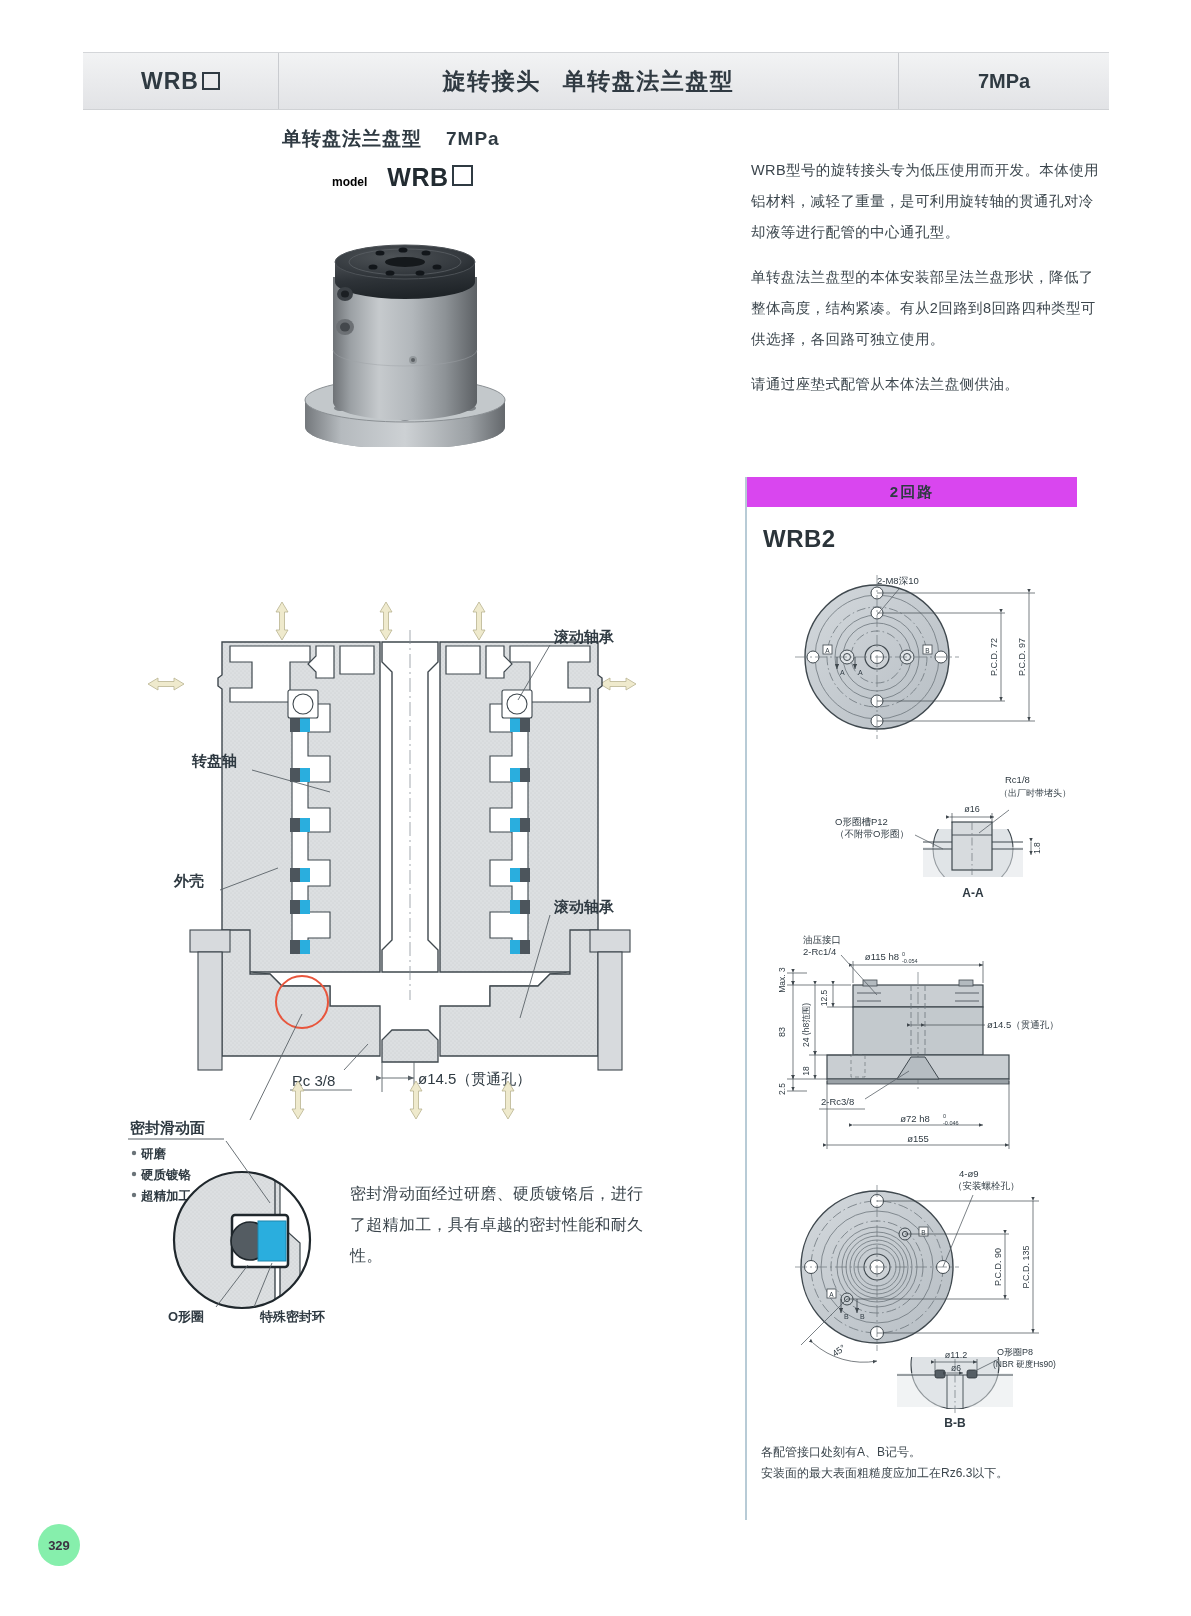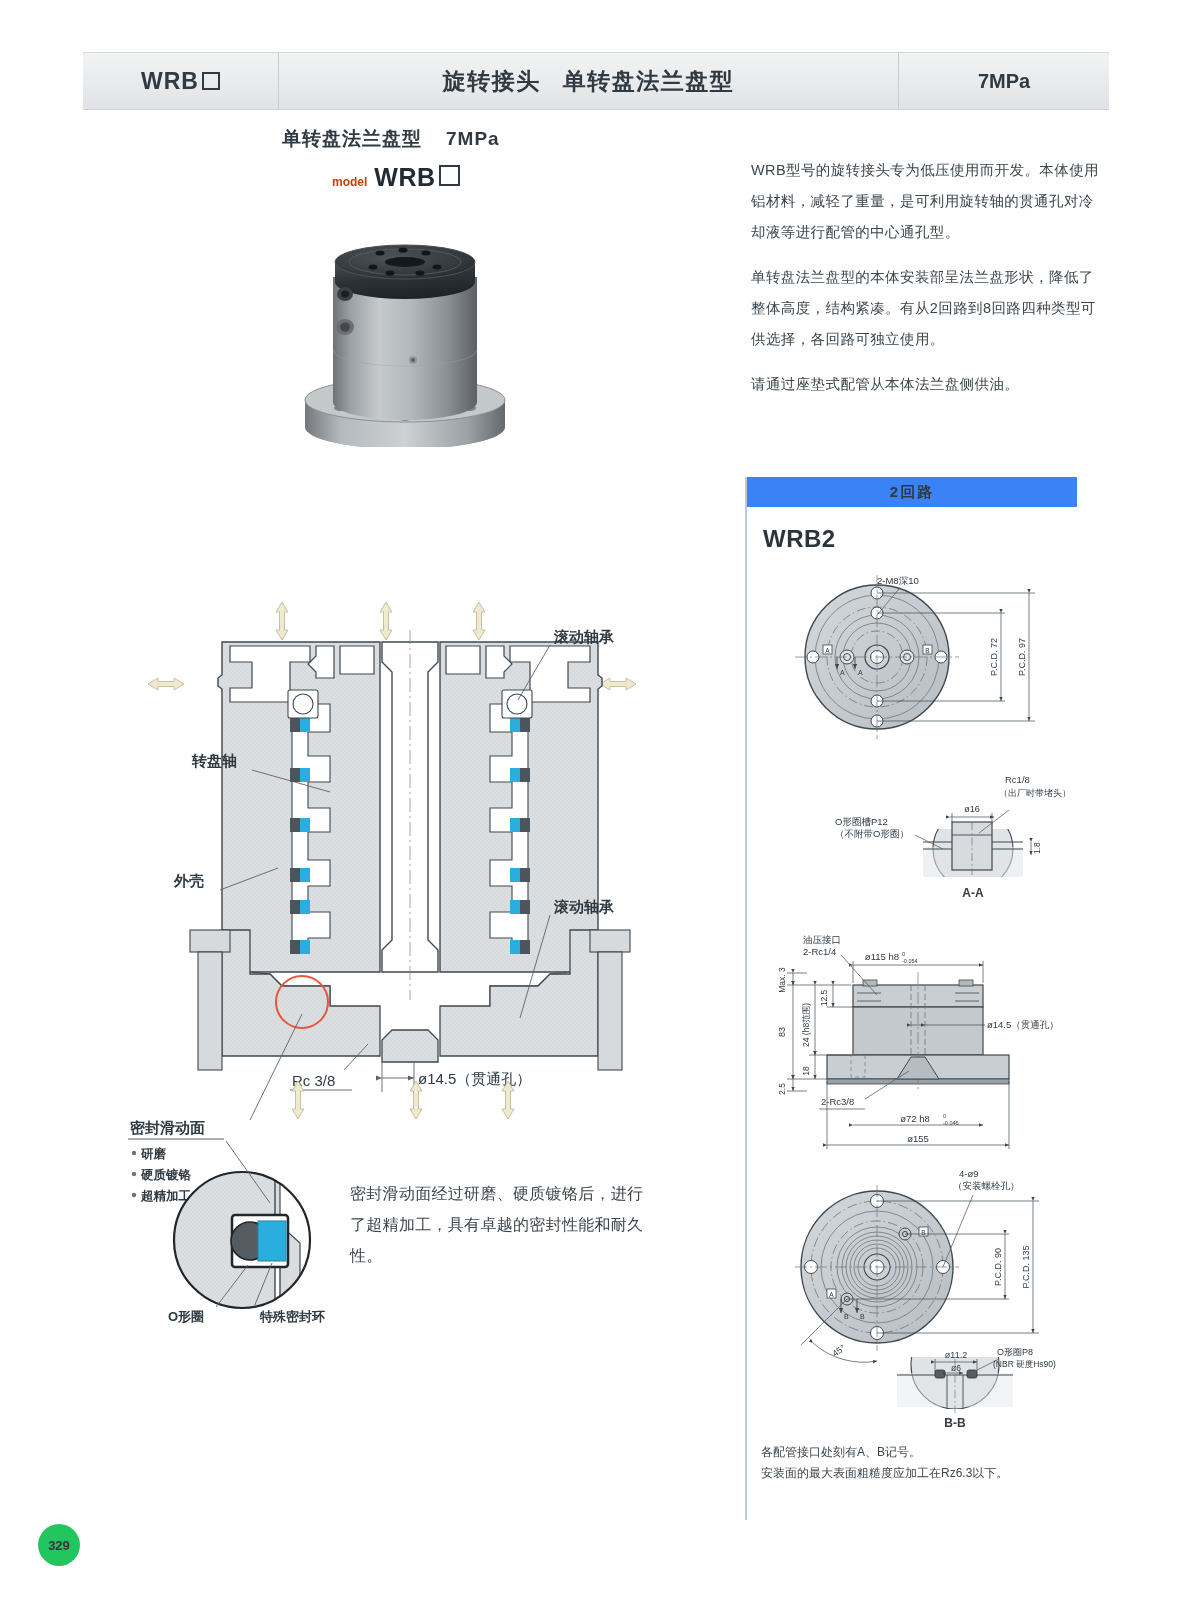--- a/index.html
+++ b/index.html
@@ -32,41 +32,41 @@
 
   
   .prod-title{
     position:absolute;left:282px;top:126px;font-size:19px;font-weight:bold;color:#2f3a42;
     letter-spacing:1px;
   }
   .prod-title .gap{display:inline-block;width:24px;}
   .model-line{
     position:absolute;left:332px;top:163px;display:flex;align-items:baseline;
   }
-  .model-line .ml{font-size:12px;font-weight:bold;color:#c2410c;margin-right:7px;}
+  .model-line .ml{font-size:12px;font-weight:bold;color:#000000;margin-right:20px;}
   .model-line .mb{font-size:25px;font-weight:bold;color:#222b31;letter-spacing:.5px;}
   .model-line .sqbox{width:17px;height:17px;vertical-align:1px;}
 
   
   .photo{position:absolute;left:285px;top:222px;width:240px;height:225px;}
 
   
   .desc{
     position:absolute;left:751px;top:155px;width:350px;
     font-size:14.5px;line-height:31px;color:#3c464d;letter-spacing:.4px;
   }
   .desc p{margin:0 0 14px 0;}
 
   
   .panel{
     position:absolute;left:745px;top:477px;width:330px;height:1043px;
     background:#ffffff;border-left:2px solid #b8cbd6;
   }
   .panel-head{
-    height:30px;background:#3b82f6;display:flex;align-items:center;justify-content:center;
+    height:30px;background:#d946ef;display:flex;align-items:center;justify-content:center;
     font-size:15px;font-weight:bold;color:#2e3a42;letter-spacing:2px;
   }
   .panel-model{
     position:absolute;left:16px;top:48px;font-size:24px;font-weight:bold;color:#2b343a;
     letter-spacing:.5px;
   }
   .dwg{position:absolute;left:0;top:0;width:330px;height:1043px;}
   .panel-note{
     position:absolute;left:14px;top:965px;width:310px;font-size:12px;line-height:21px;
     color:#3c464d;
@@ -76,21 +76,21 @@
   .xsec{position:absolute;left:130px;top:600px;width:560px;height:520px;}
   .seal{position:absolute;left:120px;top:1075px;width:560px;height:265px;}
   .sealtext{
     position:absolute;left:350px;top:1178px;width:300px;font-size:16px;line-height:31px;
     color:#3c464d;letter-spacing:.3px;
   }
 
   
   .pagenum{
     position:absolute;left:38px;top:1524px;width:42px;height:42px;border-radius:50%;
-    background:#22c55e;display:flex;align-items:center;justify-content:center;
+    background:#86efac;display:flex;align-items:center;justify-content:center;
     font-size:13px;font-weight:bold;color:#3c3342;
   }
   .site{
     position:absolute;left:0;top:1530px;width:1191px;text-align:center;
     font-size:25px;font-weight:bold;color:#20272c;letter-spacing:.5px;
   }
   text{font-family:"Liberation Sans","DejaVu Sans",sans-serif;}
 </style>
 </head>
 <body>

